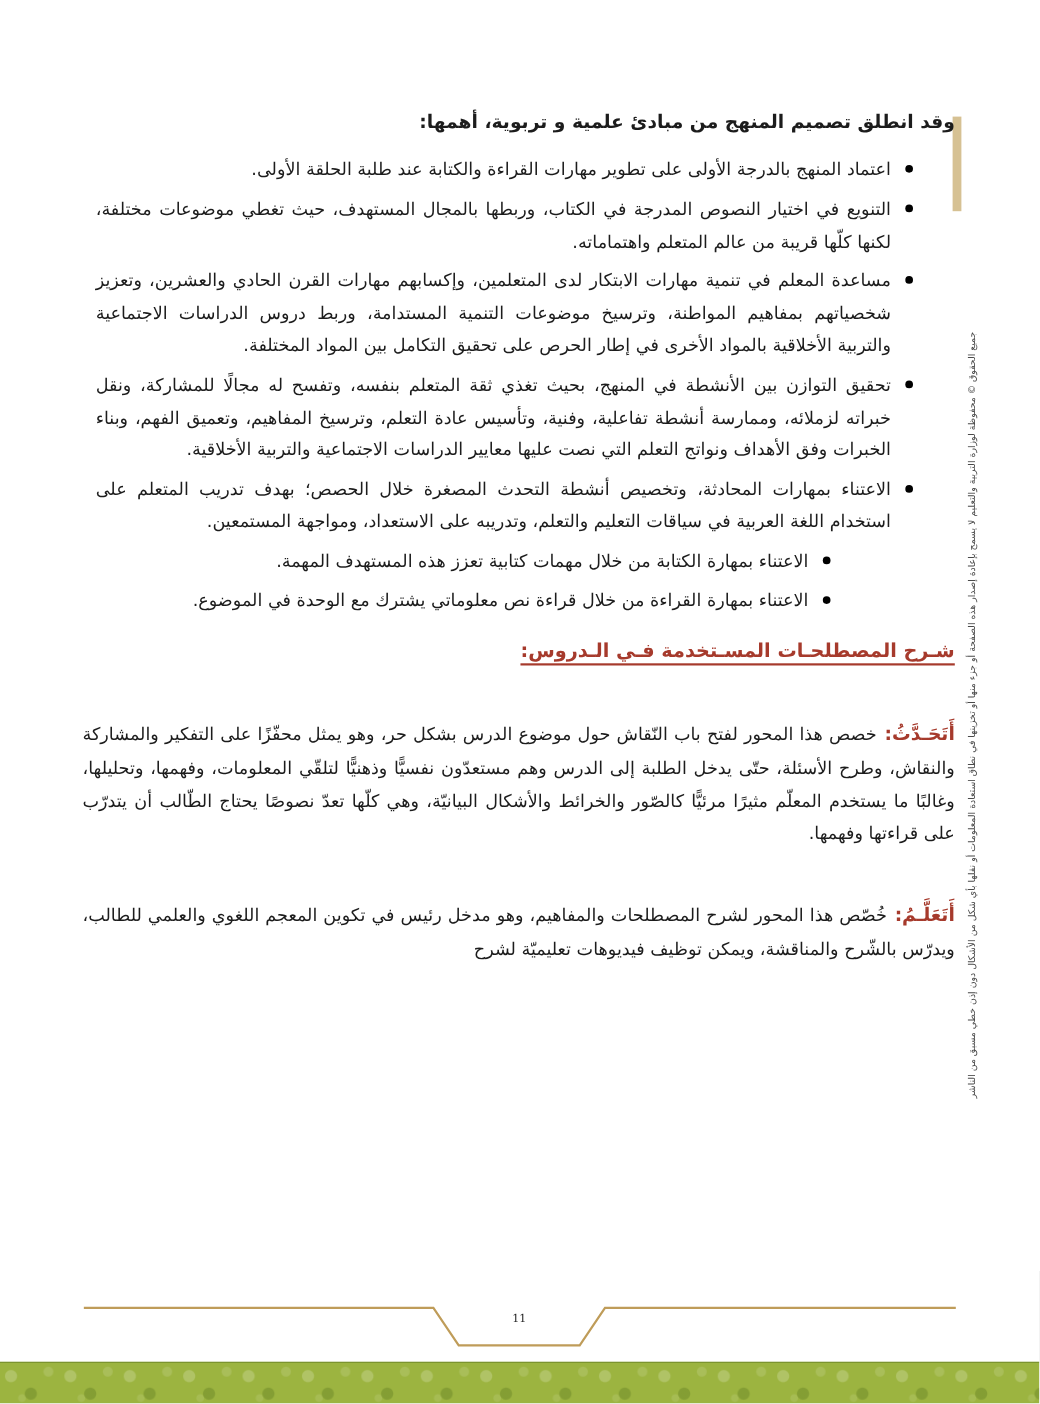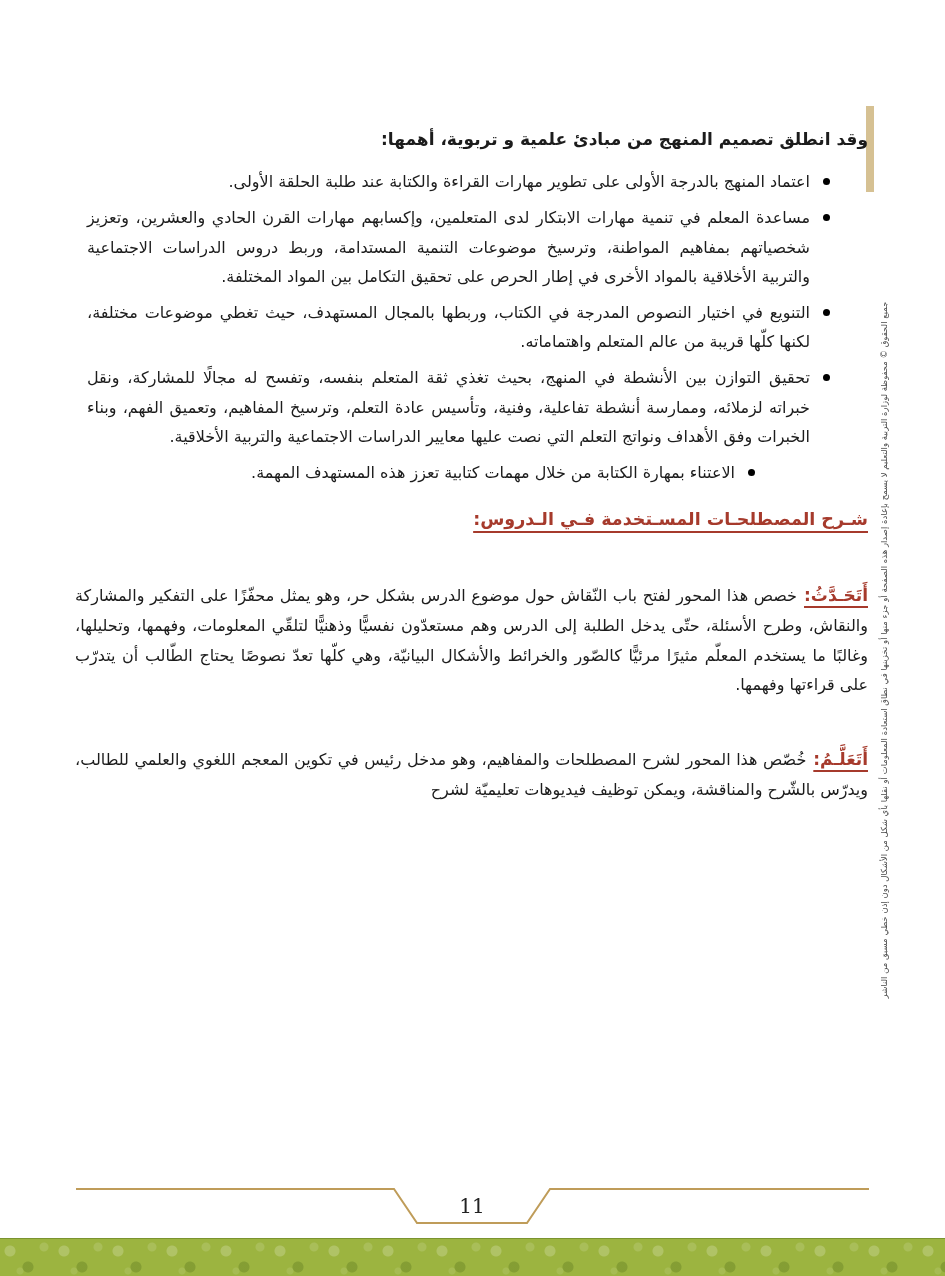--- a/index.html
+++ b/index.html
@@ -31,21 +31,21 @@
     position:absolute;top:650px;left:884px;
     transform:translate(-50%,-50%) rotate(-90deg);
     transform-origin:center;
     white-space:nowrap;
     direction:rtl;
     font-size:8.5px;letter-spacing:0;
     color:#4a4a4a;
   }
   
   .content{
-    position:absolute;top:124px;right:77px;left:75px;
+    position:absolute;top:96px;right:77px;left:75px;
     direction:rtl;
     text-align:justify;
     font-size:16px;line-height:1.85;
   }
   .intro-title{
     margin:0 0 10px 0;
     font-size:17px;font-weight:bold;
     text-align:right;
   }
   ul.bullets{
@@ -67,35 +67,34 @@
     font-size:17.5px;font-weight:bold;
     color:var(--heading-red,#a63a2c);
     text-decoration:underline;
     text-underline-offset:6px;
     text-decoration-thickness:1.5px;
   }
   .term-block{margin:44px 0 0 0;}
   .term{
     color:var(--heading-red,#a63a2c);
     font-weight:bold;font-size:17px;
-    text-decoration:underline;
     text-underline-offset:5px;
     text-decoration-thickness:1.5px;
     margin-left:7px;
   }
   .def{}
   
   .footer{position:absolute;left:0;right:0;bottom:0;height:98px;}
   .rule{position:absolute;left:76px;top:4px;}
   .rule path{stroke:var(--rule-gold,#bf9c59);}
   .page-number{
     position:absolute;left:472px;top:16px;
     transform:translateX(-50%);
     font-family:"DejaVu Serif",serif;
-    font-size:20px;color:#222;
+    font-size:10px;color:#222;
   }
   .band{
     position:absolute;left:0;right:0;bottom:0;height:38px;
     background-color:var(--band-green,#9cb440);
     background-image:
       radial-gradient(circle at 10px 12px, rgba(255,255,255,0.20) 0 5px, transparent 6px),
       radial-gradient(circle at 28px 28px, rgba(70,100,20,0.28) 0 5px, transparent 6px),
       radial-gradient(circle at 44px 8px,  rgba(255,255,255,0.13) 0 4px, transparent 5px),
       radial-gradient(circle at 20px 32px, rgba(255,255,255,0.10) 0 3px, transparent 4px);
     background-size:54px 38px;
@@ -115,33 +114,41 @@
 
     <h2 class="intro-title">وقد انطلق تصميم المنهج من مبادئ علمية و تربوية، أهمها:</h2>
 
     <ul class="bullets">
       <li class="l1">
           <span class="dot"></span>
           <span class="bt">اعتماد المنهج بالدرجة الأولى على تطوير مهارات القراءة والكتابة عند طلبة الحلقة الأولى.</span>
         </li>
       <li class="l1">
           <span class="dot"></span>
-          <span class="bt">مساعدة المعلم في تنمية مهارات الابتكار لدى المتعلمين، وإكسابهم مهارات القرن الحادي والعشرين، وتعزيز شخصياتهم بمفاهيم المواطنة، وترسيخ موضوعات التنمية المستدامة، وربط دروس الدراسات الاجتماعية والتربية الأخلاقية بالمواد الأخرى في إطار الحرص على تحقيق التكامل بين المواد المختلفة.</span>
+          <span class="bt">التنويع في اختيار النصوص المدرجة في الكتاب، وربطها بالمجال المستهدف، حيث تغطي موضوعات مختلفة، لكنها كلّها قريبة من عالم المتعلم واهتماماته.</span>
         </li>
       <li class="l1">
           <span class="dot"></span>
-          <span class="bt">التنويع في اختيار النصوص المدرجة في الكتاب، وربطها بالمجال المستهدف، حيث تغطي موضوعات مختلفة، لكنها كلّها قريبة من عالم المتعلم واهتماماته.</span>
+          <span class="bt">مساعدة المعلم في تنمية مهارات الابتكار لدى المتعلمين، وإكسابهم مهارات القرن الحادي والعشرين، وتعزيز شخصياتهم بمفاهيم المواطنة، وترسيخ موضوعات التنمية المستدامة، وربط دروس الدراسات الاجتماعية والتربية الأخلاقية بالمواد الأخرى في إطار الحرص على تحقيق التكامل بين المواد المختلفة.</span>
         </li>
       <li class="l1">
           <span class="dot"></span>
           <span class="bt">تحقيق التوازن بين الأنشطة في المنهج، بحيث تغذي ثقة المتعلم بنفسه، وتفسح له مجالًا للمشاركة، ونقل خبراته لزملائه، وممارسة أنشطة تفاعلية، وفنية، وتأسيس عادة التعلم، وترسيخ المفاهيم، وتعميق الفهم، وبناء الخبرات وفق الأهداف ونواتج التعلم التي نصت عليها معايير الدراسات الاجتماعية والتربية الأخلاقية.</span>
         </li>
+      <li class="l1">
+          <span class="dot"></span>
+          <span class="bt">الاعتناء بمهارات المحادثة، وتخصيص أنشطة التحدث المصغرة خلال الحصص؛ بهدف تدريب المتعلم على استخدام اللغة العربية في سياقات التعليم والتعلم، وتدريبه على الاستعداد، ومواجهة المستمعين.</span>
+        </li>
       <li class="l2">
           <span class="dot"></span>
           <span class="bt">الاعتناء بمهارة الكتابة من خلال مهمات كتابية تعزز هذه المستهدف المهمة.</span>
+        </li>
+      <li class="l2">
+          <span class="dot"></span>
+          <span class="bt">الاعتناء بمهارة القراءة من خلال قراءة نص معلوماتي يشترك مع الوحدة في الموضوع.</span>
         </li>
     </ul>
 
 
     <h3 class="section-heading">شـرح المصطلحـات المسـتخدمة فـي الـدروس:</h3>
 
     <p class="term-block"><span class="term">أَتَحَـدَّثُ:</span><span class="def">خصص هذا المحور لفتح باب النّقاش حول موضوع الدرس بشكل حر، وهو يمثل محفّزًا على التفكير والمشاركة والنقاش، وطرح الأسئلة، حتّى يدخل الطلبة إلى الدرس وهم مستعدّون نفسيًّا وذهنيًّا لتلقّي المعلومات، وفهمها، وتحليلها، وغالبًا ما يستخدم المعلّم مثيرًا مرئيًّا كالصّور والخرائط والأشكال البيانيّة، وهي كلّها تعدّ نصوصًا يحتاج الطّالب أن يتدرّب على قراءتها وفهمها.</span></p>
 
     <p class="term-block"><span class="term">أَتَعَلَّـمُ:</span><span class="def">خُصّص هذا المحور لشرح المصطلحات والمفاهيم، وهو مدخل رئيس في تكوين المعجم اللغوي والعلمي للطالب، ويدرّس بالشّرح والمناقشة، ويمكن توظيف فيديوهات تعليميّة لشرح</span></p>
 

